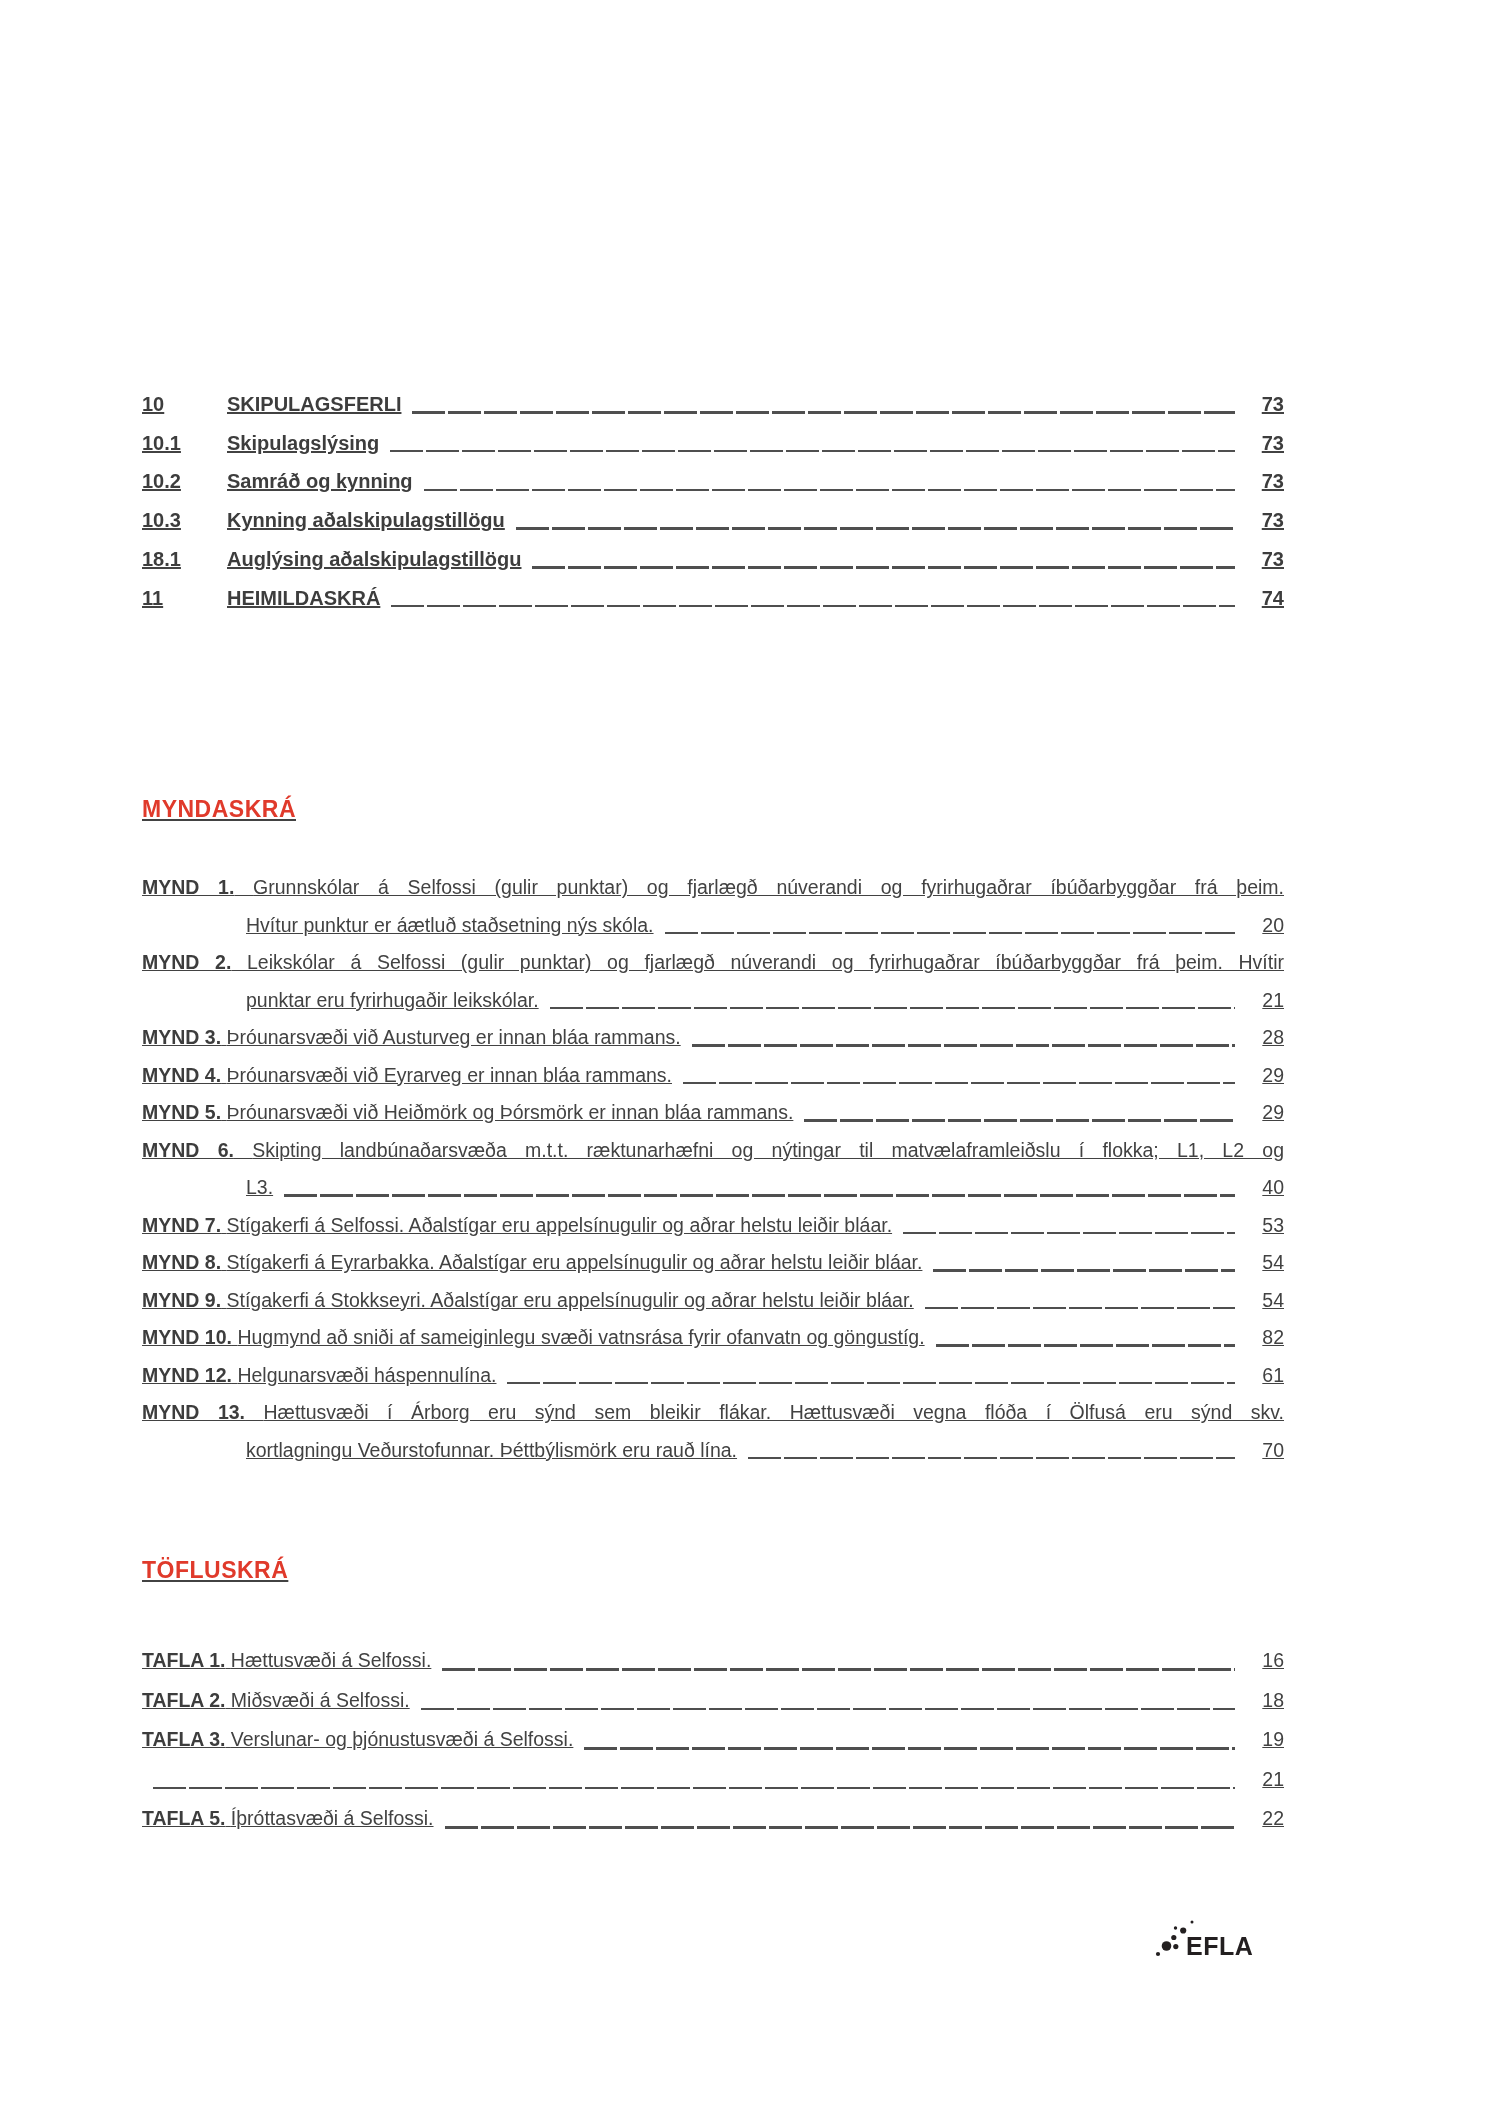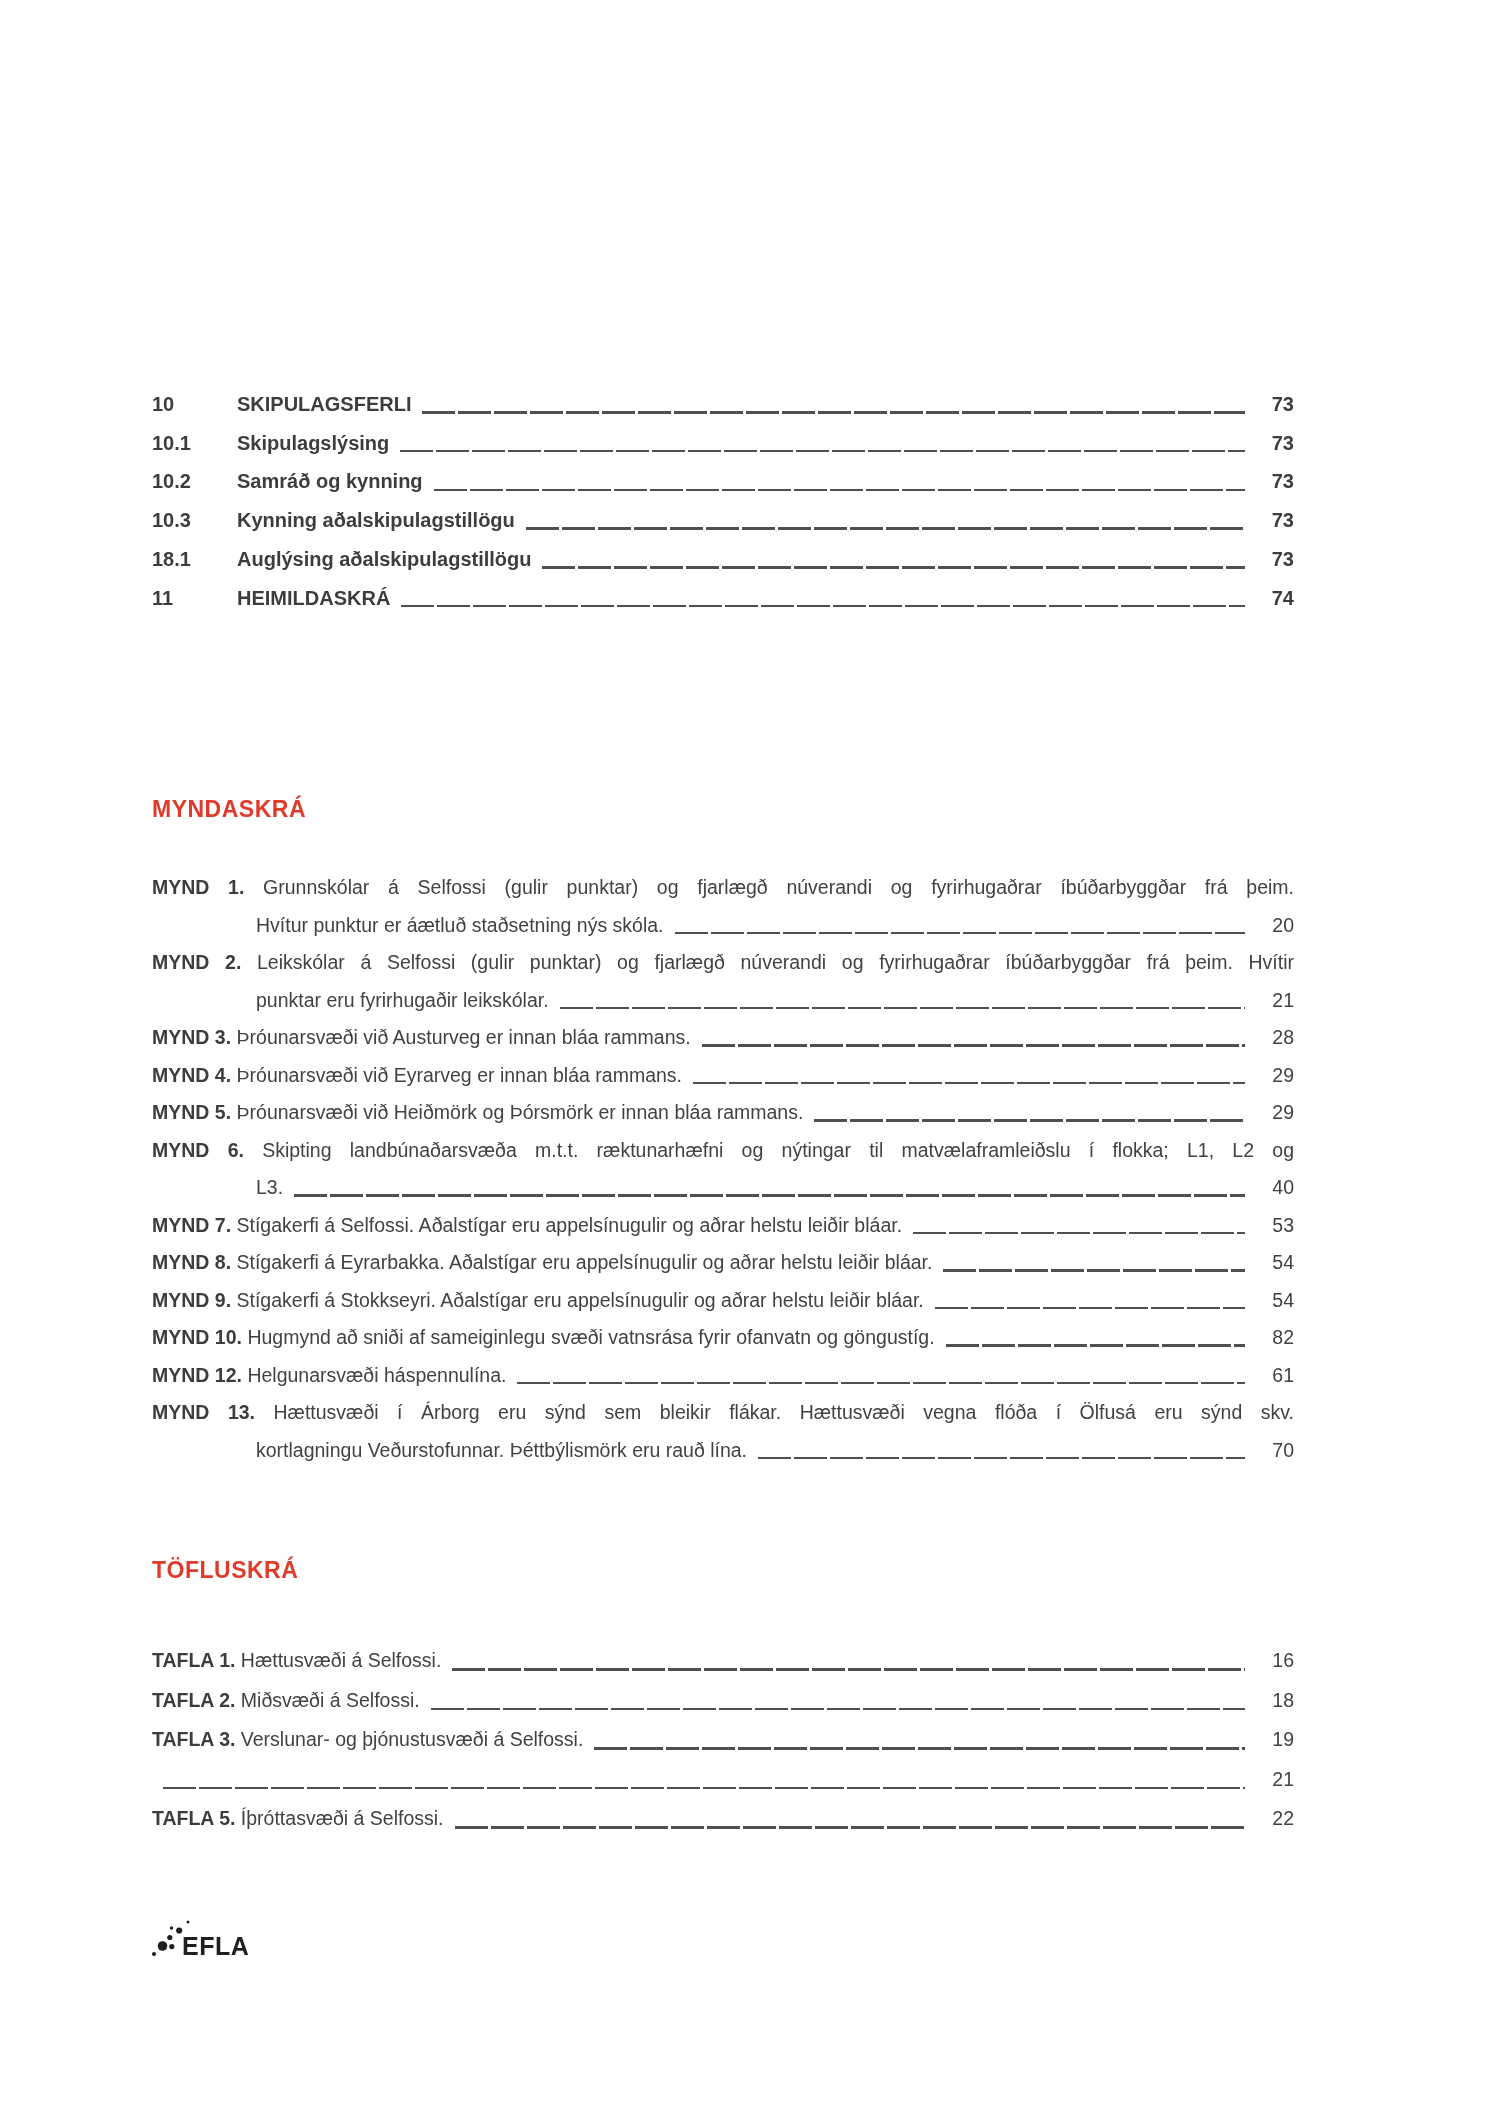--- a/index.html
+++ b/index.html
@@ -7,23 +7,24 @@
     position: relative;
     width: 1500px;
     height: 2122px;
     background: #ffffff;
     font-family: "Liberation Sans", sans-serif;
     color: #424242;
     overflow: hidden;
   }
   .content {
     position: absolute;
-    left: 152px;
+    left: 142px;
     top: 0;
     width: 1142px;
+    text-decoration: underline;
   }
 
   
   .toc-block { margin-top: 385px; }
   .toc-row {
     display: flex;
     line-height: 38.7px;
     font-size: 20px;
     font-weight: bold;
     color: #3d3d3d;
@@ -61,21 +62,21 @@
     line-height: 37.5px;
     text-align: justify;
     text-align-last: justify;
   }
   .fline { display: flex; line-height: 37.5px; }
   .tafla-list .fline { line-height: 39.5px; }
   .cont  { padding-left: 104px; }
   .ftxt  { flex: none; white-space: nowrap; }
 
   
-  .logo-wrap { margin-top: 78px; margin-left: -2px; height: 48px; }
+  .logo-wrap { margin-top: 78px; margin-left: -2px; height: 48px; text-align: right; }
 </style>
 </head>
 <body>
 
 <div class="page">
   <div class="content">
 
     <div class="toc-block">
       <div class="toc-row">
         <span class="num">10</span>

